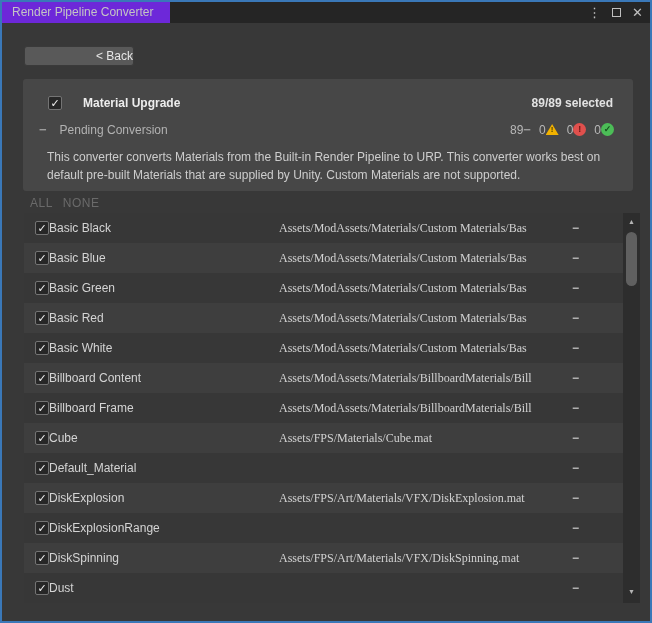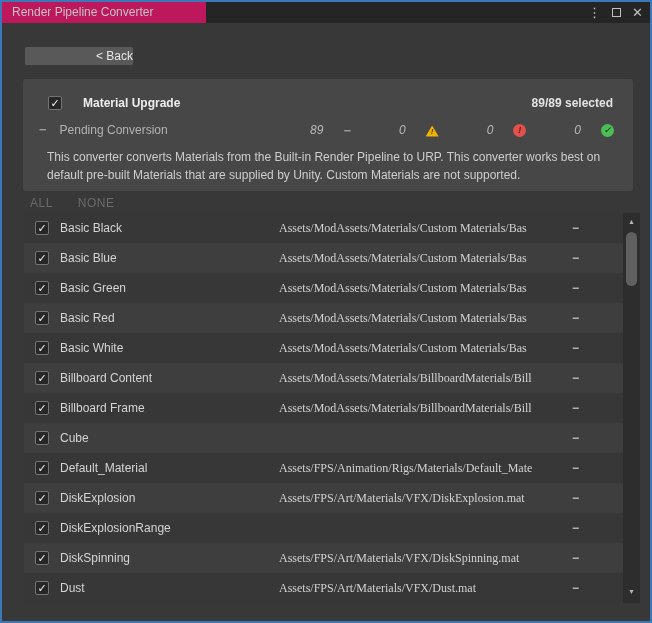--- a/index.html
+++ b/index.html
@@ -7,22 +7,22 @@
   body { font-family:"Liberation Sans", sans-serif; font-size:12px; -webkit-font-smoothing:antialiased; }
 
   .window {
     position:relative; width:652px; height:623px;
     border:2px solid #3a78b8; background:#383838; overflow:hidden;
   }
 
   
   .titlebar { position:absolute; top:0; left:0; right:0; height:21px; background:#252525; }
   .tab {
-    position:absolute; left:0; top:0; width:204px; height:21px;
-    background:#be185d; color:#c4c4c4; line-height:21px; padding-left:10px;
+    position:absolute; left:0; top:0; width:168px; height:21px;
+    background:#6d28d9; color:#c4c4c4; line-height:21px; padding-left:10px;
     white-space:nowrap; overflow:hidden;
   }
   .win-controls {
     position:absolute; right:7px; top:0; height:21px;
     display:flex; align-items:center; gap:11px; color:#c0c0c0;
   }
   .win-controls .glyph { font-size:13px; line-height:1; cursor:default; }
   .maximize-box { width:9px; height:9px; border:1px solid #c0c0c0; display:inline-block; }
 
   
@@ -44,21 +44,21 @@
   }
   .panel-title { margin-left:21px; font-weight:bold; color:#ededed; }
   .panel-spacer { flex:1; }
   .selected-count { font-weight:bold; color:#e2e2e2; }
 
   .pending-row {
     position:absolute; left:16px; right:19px; top:43px; height:15px;
     display:flex; align-items:center; color:#b2b2b2;
   }
   .pending-label { margin-left:13px;text-align:center; }
-  .pending-counts { display:flex; align-items:flex-end; gap:20px; margin-left:auto;font-style:italic; }
+  .pending-counts { display:flex; align-items:center; gap:0; margin-left:auto; }
   .count-num { color:#b8b8b8; }
   .count-gap { width:8px; }
 
   .panel-desc {
     position:absolute; left:24px; right:16px; top:69px;
     color:#cdcdcd; line-height:18px;
   }
 
   
   .checkbox {
@@ -84,36 +84,36 @@
   }
   .icon-error .mark { color:#6e1513; font-size:9px; font-weight:bold; line-height:1; }
   .icon-success {
     width:13px; height:13px; border-radius:50%; background:#4cbd57;
     display:inline-flex; align-items:center; justify-content:center; flex:none;
   }
   .icon-success .mark { color:#14501d; font-size:9px; font-weight:bold; line-height:1; }
 
   
   .list-controls {
-    position:absolute; left:28px; top:194px; display:flex; gap:25px;
+    position:absolute; left:28px; top:194px; display:flex; gap:10px;
     color:#6a6a6a; letter-spacing:0.5px;align-items:flex-end;
   }
   .list-controls span { cursor:pointer; }
 
   
   .list { position:absolute; left:22px; top:211px; width:616px; height:390px; }
   .rows { position:absolute; left:0; top:0; width:599px; }
   .row {
     position:relative; height:30px; display:flex; align-items:center;
     background:#373737; cursor:pointer;
   }
   .row:nth-child(even) { background:#3e3e3e; }
   .row .checkbox { margin-left:11px; }
   .row-label {
-    margin-left:11px; color:#d4d4d4; white-space:nowrap; overflow:hidden;
+    color:#d4d4d4; white-space:nowrap; overflow:hidden;
     max-width:180px;
   }
   .row-path {
     position:absolute; left:255px; right:35px; color:#d2d2d2;
     white-space:nowrap; overflow:hidden;font-family:Liberation Serif, serif;
   }
   .row-dash { position:absolute; left:548px; color:#bdbdbd; font-weight:bold; }
 
   
   .scrollbar {
@@ -253,29 +253,29 @@
     <span class="row-label">Billboard Frame</span>
     <span class="row-path">Assets/ModAssets/Materials/BillboardMaterials/Bill</span>
     <span class="row-dash">−</span>
   </div>
 
   <div class="row">
     <span class="checkbox">
       <span class="tick">✓</span>
     </span>
     <span class="row-label">Cube</span>
+    <span class="row-path">Assets/FPS/Materials/Cube.mat</span>
     <span class="row-dash">−</span>
   </div>
 
   <div class="row">
     <span class="checkbox">
       <span class="tick">✓</span>
     </span>
     <span class="row-label">Default_Material</span>
-    <span class="row-path">Assets/FPS/Animation/Rigs/Materials/Default_Mate</span>
     <span class="row-dash">−</span>
   </div>
 
   <div class="row">
     <span class="checkbox">
       <span class="tick">✓</span>
     </span>
     <span class="row-label">DiskExplosion</span>
     <span class="row-path">Assets/FPS/Art/Materials/VFX/DiskExplosion.mat</span>
     <span class="row-dash">−</span>
@@ -296,21 +296,20 @@
     <span class="row-label">DiskSpinning</span>
     <span class="row-path">Assets/FPS/Art/Materials/VFX/DiskSpinning.mat</span>
     <span class="row-dash">−</span>
   </div>
 
   <div class="row">
     <span class="checkbox">
       <span class="tick">✓</span>
     </span>
     <span class="row-label">Dust</span>
-    <span class="row-path">Assets/FPS/Art/Materials/VFX/Dust.mat</span>
     <span class="row-dash">−</span>
   </div>
 </div>
     <div class="scrollbar">
       <div class="scroll-arrow up">▲</div>
       <div class="scroll-thumb"></div>
       <div class="scroll-arrow down">▼</div>
     </div>
   </div>
 

